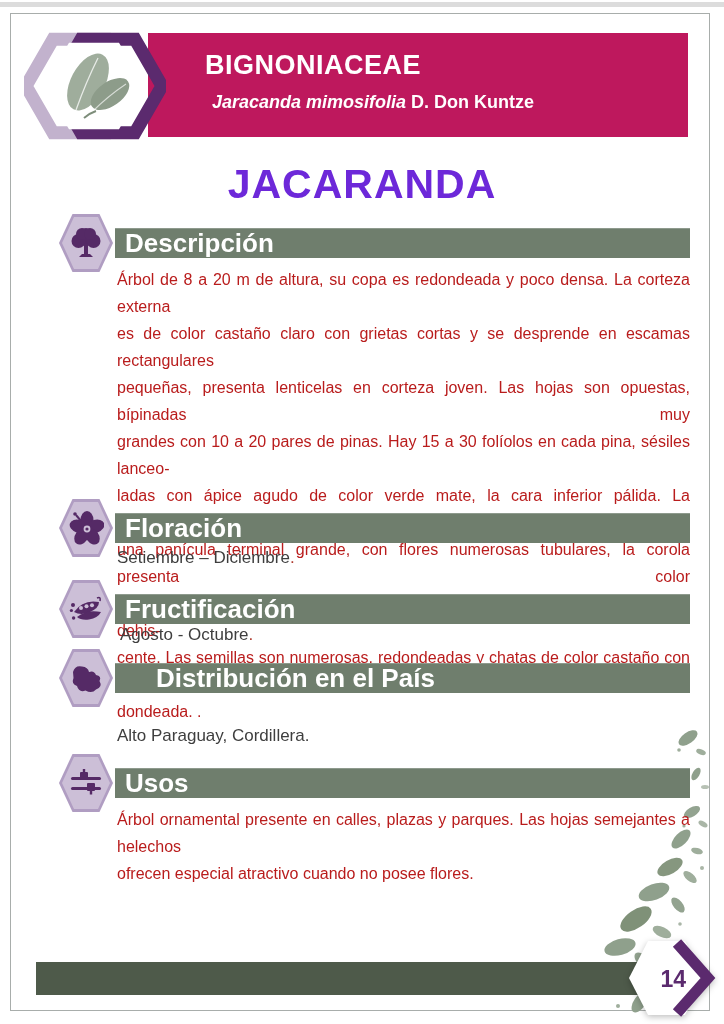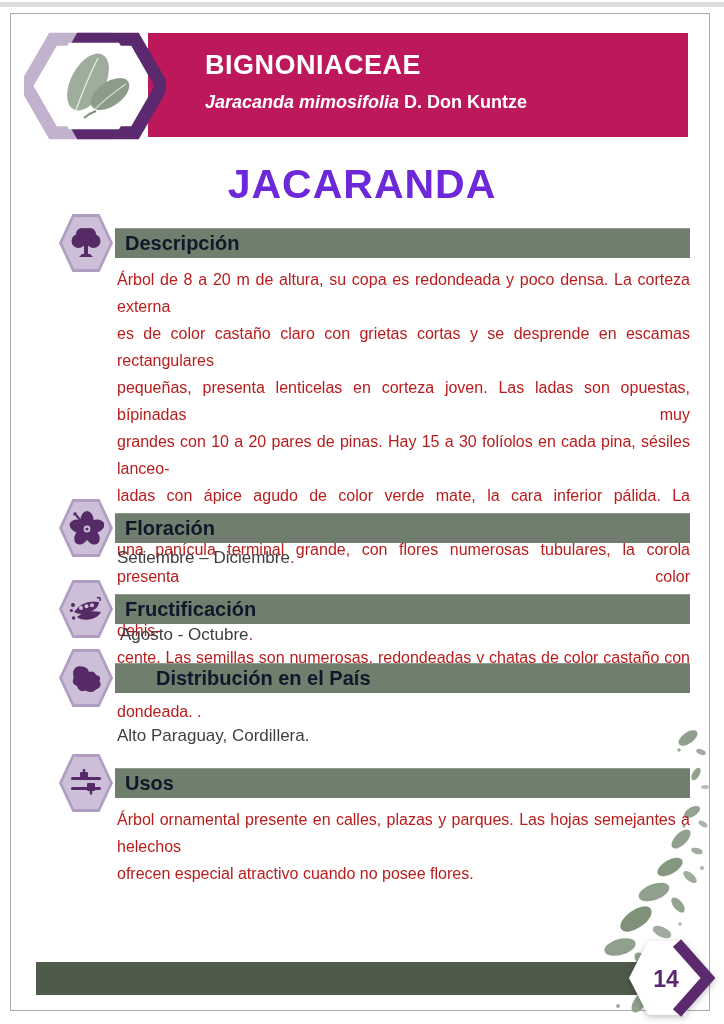--- a/index.html
+++ b/index.html
@@ -7,48 +7,48 @@
     width:724px;height:1024px;position:relative;overflow:hidden;
     background:#ffffff;
     font-family:"Liberation Sans", sans-serif;
   }
   .top-edge{position:absolute;left:0;top:2px;width:724px;height:5px;background:#dcdcdc;}
   .page-frame{position:absolute;left:10px;top:13px;width:700px;height:998px;border:1.5px solid #a8adab;box-sizing:border-box;}
 
   
   .header-bar{position:absolute;left:148px;top:33px;width:540px;height:104px;background:#be185d;box-sizing:border-box;padding-left:57px;color:#fff;z-index:2;}
   .family-name{margin-top:17px;font-size:27px;font-weight:bold;letter-spacing:.5px;}
-  .species-line{margin-top:11px;font-size:18px;font-weight:bold;}
+  .species-line{margin-top:11px;font-size:18px;font-weight:bold;margin-left:7px;}
   .species-name{font-style:italic;}
   .logo{position:absolute;left:24px;top:22px;z-index:3;}
 
   .page-title{position:absolute;left:0;top:161px;width:724px;text-align:center;font-size:41px;font-weight:bold;color:#6d28d9;letter-spacing:1px;}
 
   
-  .section-bar{position:absolute;left:115px;width:575px;height:30px;background:#6f7e6d;color:#0f172a;font-size:20px;font-weight:bold;line-height:30px;padding-left:10px;box-sizing:border-box;box-shadow:inset 0 1px 0 rgba(255,255,255,.22);z-index:2;}
+  .section-bar{position:absolute;left:115px;width:575px;height:30px;background:#6f7e6d;color:#ffffff;font-size:26px;font-weight:bold;line-height:30px;padding-left:10px;box-sizing:border-box;box-shadow:inset 0 1px 0 rgba(255,255,255,.22);z-index:2;}
   .bar-desc{top:228px;} .bar-flor{top:513px;} .bar-fruc{top:594px;} .bar-dist{top:663px;padding-left:41px;} .bar-usos{top:768px;}
   .hex-icon{position:absolute;left:59px;width:54px;height:58px;z-index:3;}
   .hex-desc{top:214px;} .hex-flor{top:499px;} .hex-fruc{top:580px;} .hex-dist{top:649px;} .hex-usos{top:754px;}
   .hex-outer{position:absolute;inset:0;background:#b09dc2;clip-path:polygon(25% 0,75% 0,100% 50%,75% 100%,25% 100%,0 50%);}
   .hex-inner{position:absolute;inset:3px;background:#ccbfd7;clip-path:polygon(25% 0,75% 0,100% 50%,75% 100%,25% 100%,0 50%);display:flex;align-items:center;justify-content:center;}
 
   
   .body-text{position:absolute;left:117px;width:573px;color:#b91c1c;font-size:16px;line-height:27px;z-index:2;}
   .desc-text{top:266px;}
   .usos-text{top:806px;}
   .jline{text-align:justify;text-align-last:justify;}
   .jlast{text-align:center;text-align-last:left;}
   .month-line{position:absolute;left:117px;font-size:17px;color:#3e3e3e;z-index:2;}
   .flor-val{top:548px;} .fruc-val{top:625px;left:120px;} .dist-val{top:726px;}
   .red{color:#b03a2e;}
 
   
   .footer-bar{position:absolute;left:36px;top:962px;width:616px;height:33px;background:#4e5a4a;z-index:4;}
   .page-hex{position:absolute;left:628px;top:936px;z-index:5;filter:drop-shadow(0 2px 3px rgba(0,0,0,.25));}
-  .page-number{position:absolute;left:646px;top:966px;width:40px;text-align:center;font-size:23px;font-weight:bold;color:#5b2a6e;z-index:6;}
+  .page-number{position:absolute;left:646px;top:966px;width:40px;text-align:right;font-size:23px;font-weight:bold;color:#5b2a6e;z-index:6;}
 
   .leaves-decor{position:absolute;left:584px;top:726px;z-index:1;}
 </style>
 </head>
 <body>
 
 <div class="top-edge"></div>
 <div class="page-frame"></div>
 
 <svg class="leaves-decor" width="128" height="292" viewBox="0 0 128 292">
@@ -116,21 +116,21 @@
       <circle cx="14" cy="9" r="6"></circle>
         <circle cx="22" cy="9" r="6"></circle>
       <rect x="16" y="19" width="4" height="11"></rect>
       <path d="M11,32 h14 l-3,-3 h-8 z"></path>
     </svg>
   </div>
 </div>
 <div class="body-text desc-text">
   <div class="jline">Árbol de 8 a 20 m de altura, su copa es redondeada y poco densa. La corteza externa</div>
   <div class="jline">es de color castaño claro con grietas cortas y se desprende en escamas rectangulares</div>
-  <div class="jline">pequeñas, presenta lenticelas en corteza joven. Las ladas son opuestas, bípinadas muy</div>
+  <div class="jline">pequeñas, presenta lenticelas en corteza joven. Las hojas son opuestas, bípinadas muy</div>
   <div class="jline">grandes con 10 a 20 pares de pinas. Hay 15 a 30 folíolos en cada pina, sésiles lanceo-</div>
   <div class="jline">ladas con ápice agudo de color verde mate, la cara inferior pálida. La inflorescencia es</div>
   <div class="jline">una panícula terminal grande, con flores numerosas tubulares, la corola presenta color</div>
   <div class="jline">azul violáceo. El fruto es una cápsula redondeada aplanada dura de color negro dehis-</div>
   <div class="jline">cente. Las semillas son numerosas, redondeadas y chatas de color castaño con ala re-</div>
   <div class="jlast">dondeada. .</div>
 </div>
 
 <div class="section-bar bar-flor">Floración</div>
 <div class="hex-icon hex-flor">

